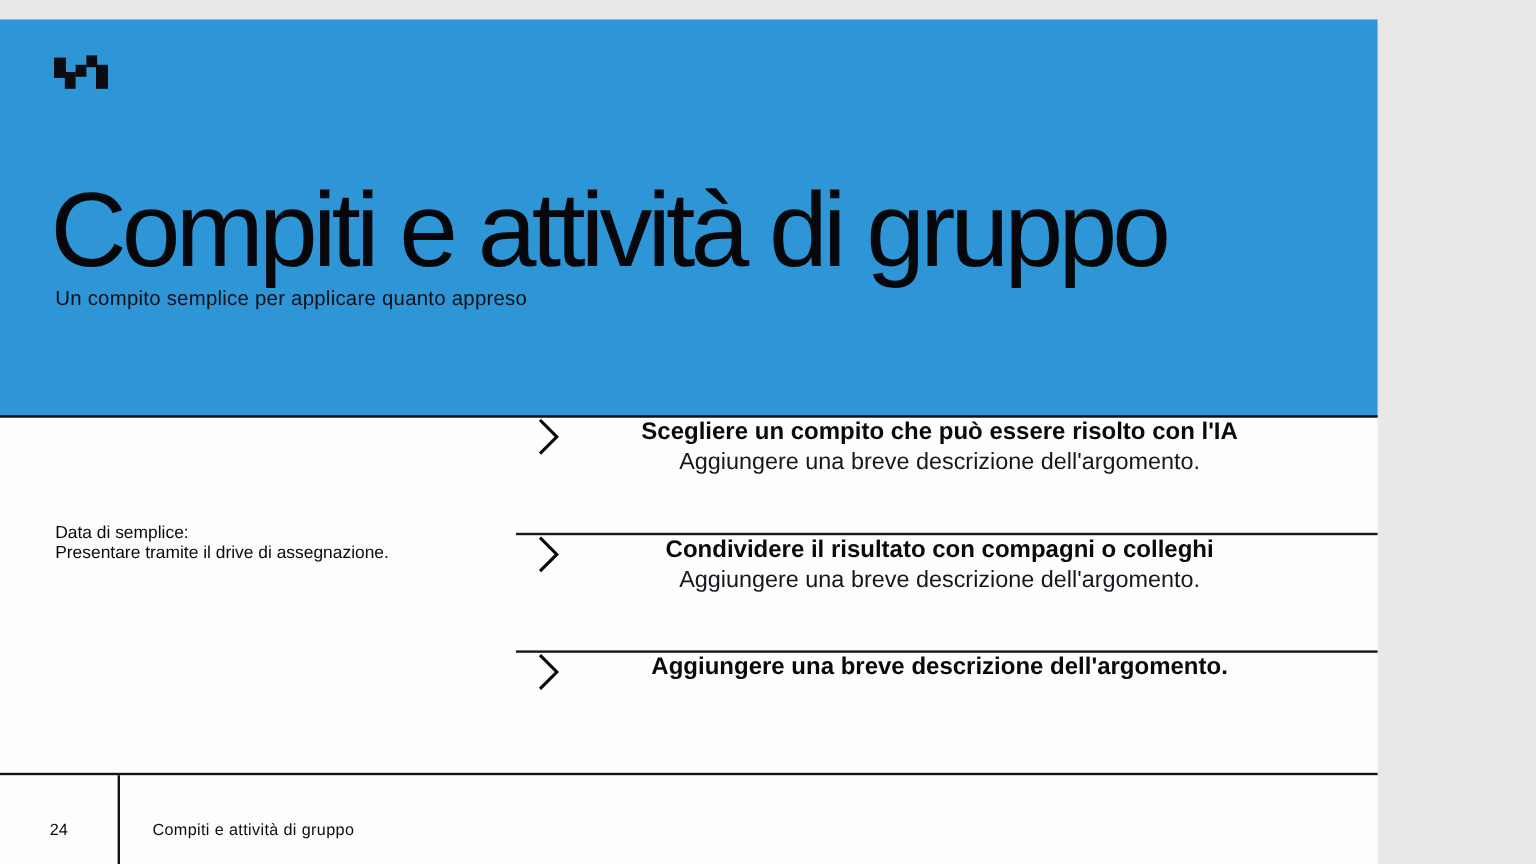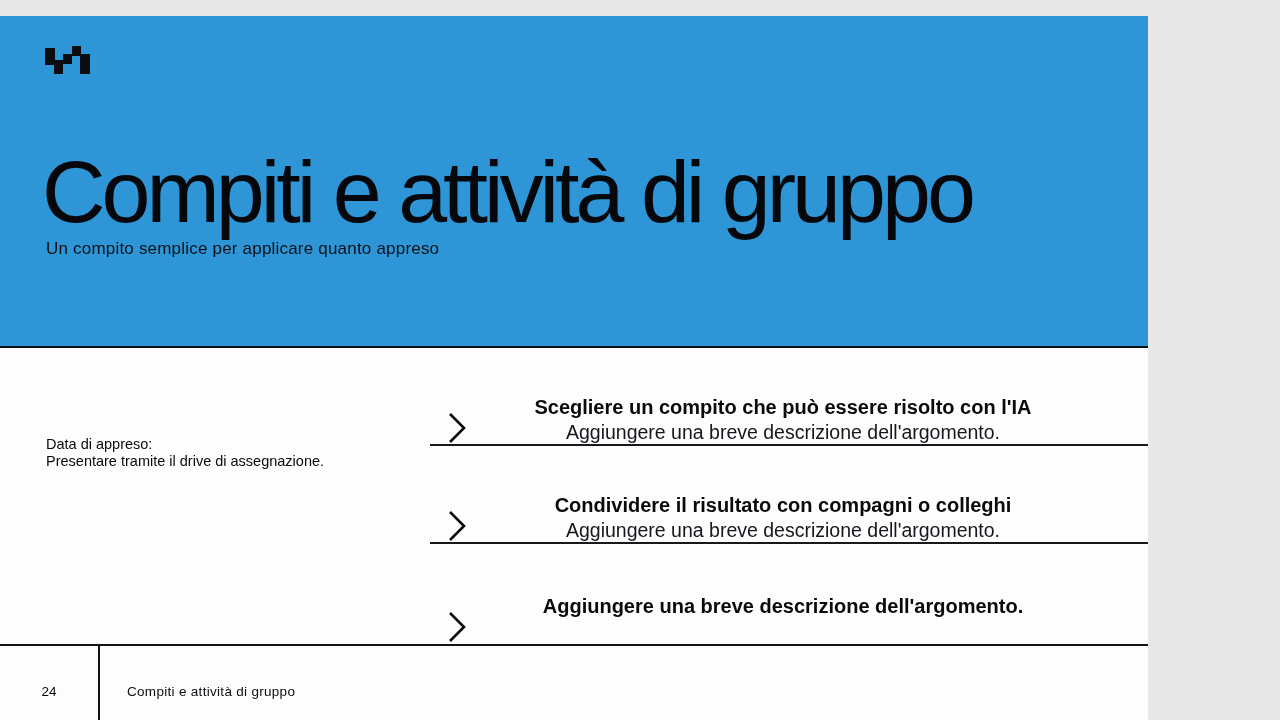--- a/index.html
+++ b/index.html
@@ -28,21 +28,21 @@
     color:#0d1117;
   }
   
   .info{
     position:absolute;left:46px;top:420px;width:360px;
     font-size:14.5px;line-height:17px;color:#0a0a0a;
   }
   
   .list{position:absolute;left:430px;top:332px;width:850px;}
   .task-row{
-    box-sizing:border-box;height:98px;display:flex;align-items:flex-end;
+    box-sizing:border-box;height:98px;display:flex;align-items:flex-start;
     border-bottom:2px solid #15181d;
   }
   .task-row.last{border-bottom:none;height:99px;}
   .chevron{flex:none;margin-left:16px;width:22px;height:32px;}
   .task-text{width:590px;margin-left:20px;text-align:center;}
   .task-title{font-size:20px;font-weight:bold;line-height:25px;color:#0a0a0a;}
   .task-desc{font-size:19.5px;line-height:24px;min-height:24px;color:#14171c;}
   
   .footer{
     position:absolute;left:0;bottom:0;width:1280px;height:92px;box-sizing:border-box;
@@ -83,21 +83,21 @@
           <path d="M2 13 H23 M14 5 L23 13 L14 21" fill="none" stroke="#0b0e13" stroke-width="3" stroke-linecap="round" stroke-linejoin="round"></path>
         </svg>
       </span>
     </button>
 
     <div class="title">Compiti e attività di gruppo</div>
     <div class="subtitle">Un compito semplice per applicare quanto appreso</div>
   </div>
 
   <div class="info">
-    <div>Data di appreso:</div>
+    <div>Data di semplice:</div>
     <div>Presentare tramite il drive di assegnazione.</div>
   </div>
 
   <div class="list">
 
     <div class="task-row">
       <span class="chevron">
         <svg width="22" height="32" viewBox="0 0 22 32" xmlns="http://www.w3.org/2000/svg">
           <path d="M4 2 L18 16 L4 30" fill="none" stroke="#0a0a0a" stroke-width="2.6"></path>
         </svg>

